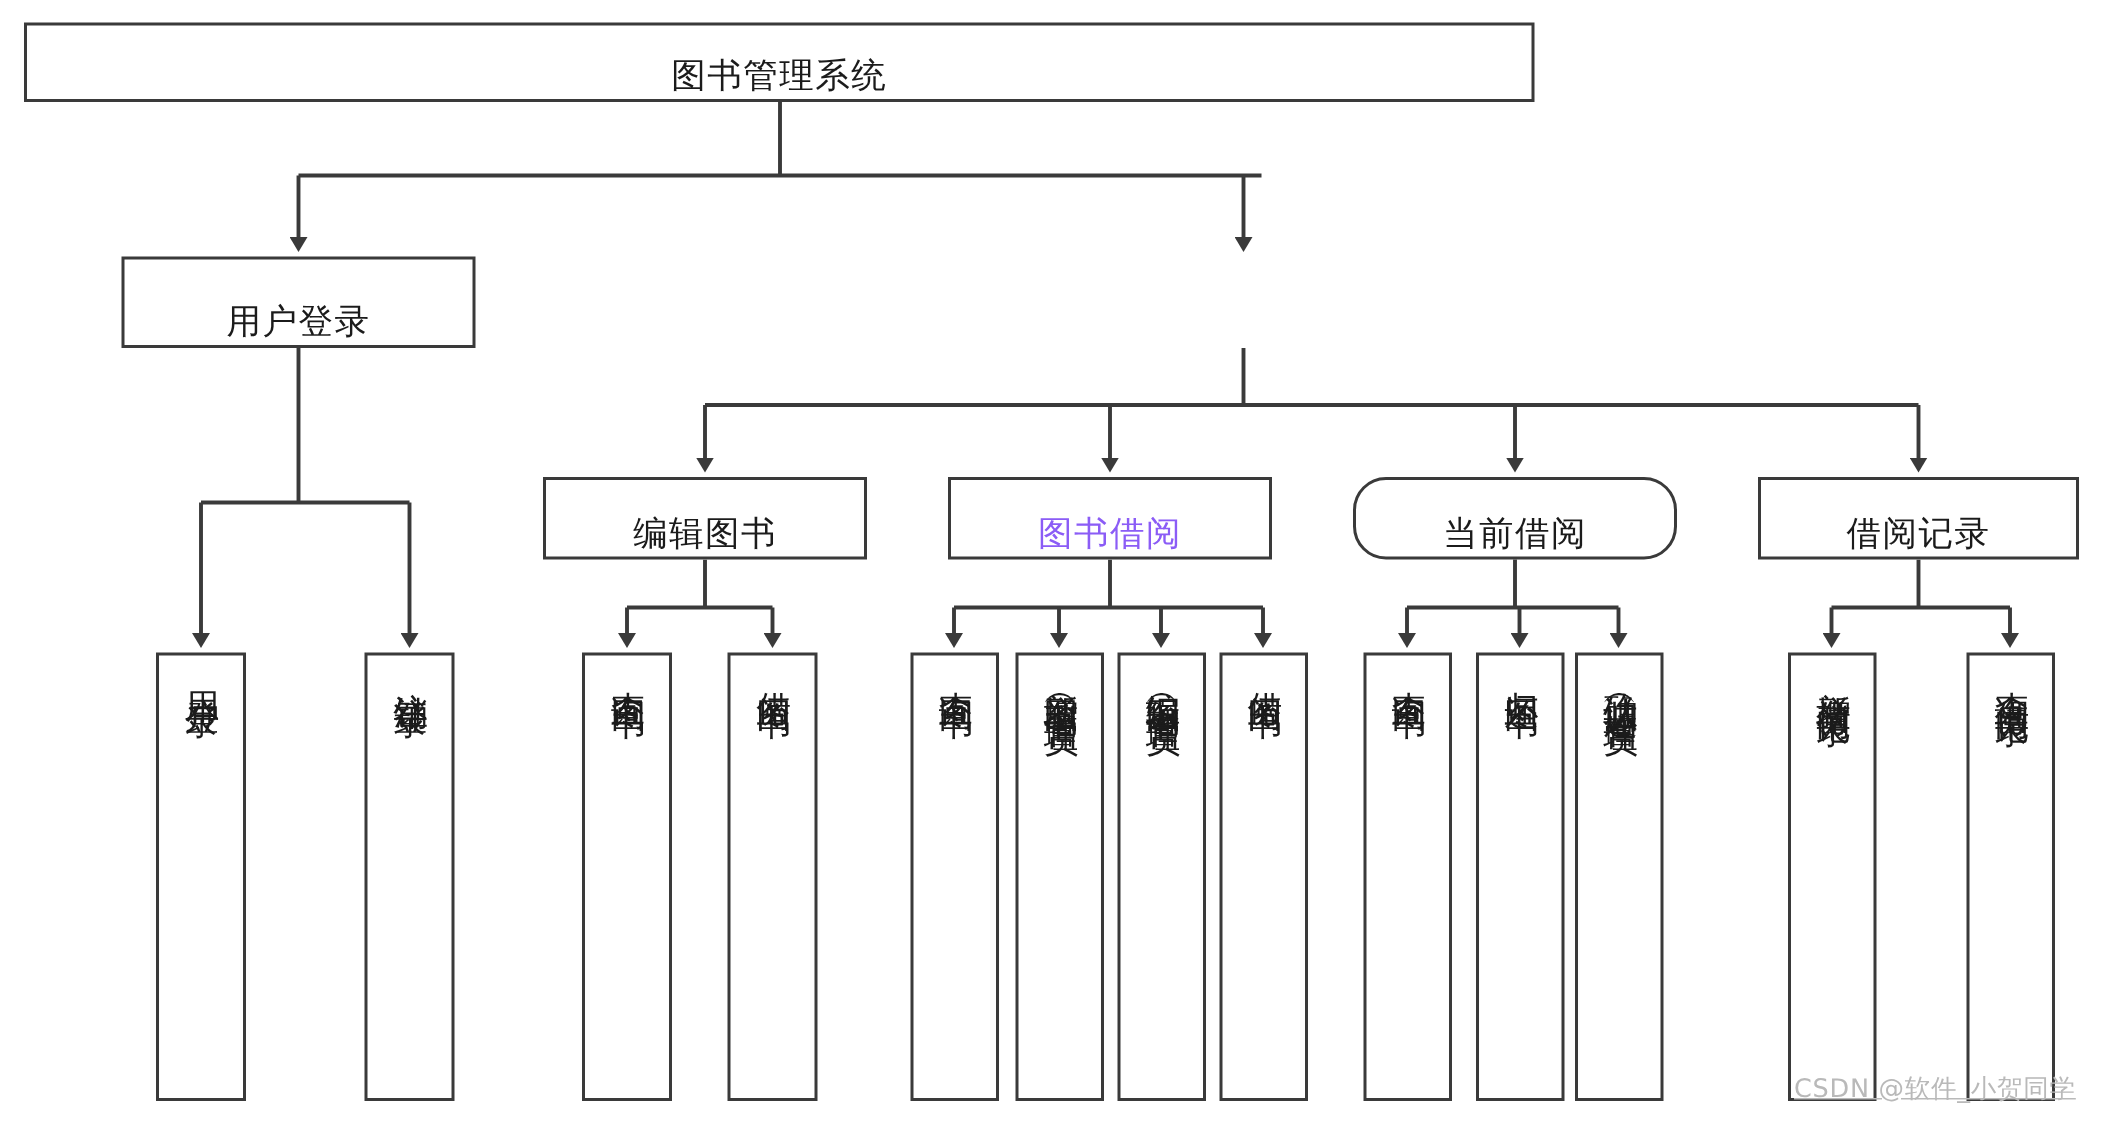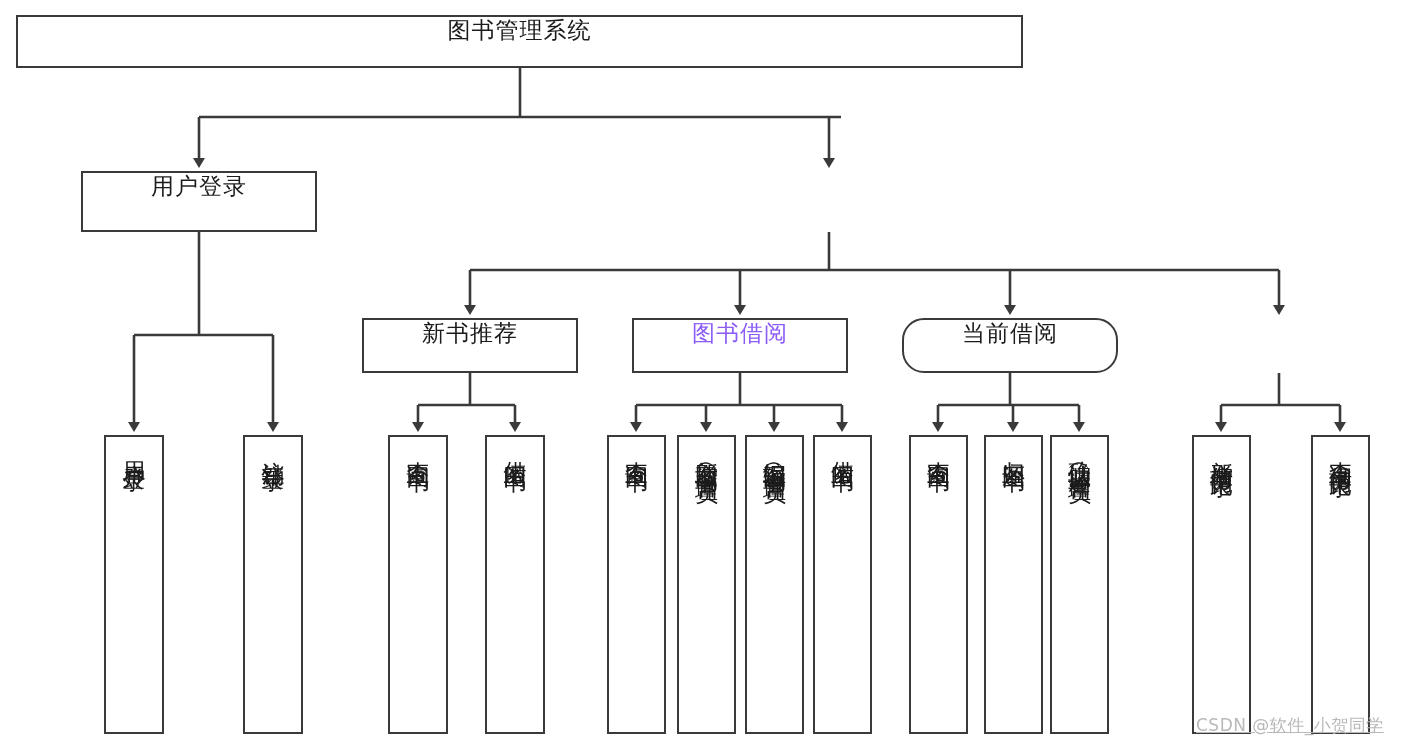--- a/index.html
+++ b/index.html
@@ -24,21 +24,21 @@
     width: 1405px;
     height: 747px;
     pointer-events: none;
   }
   .node {
     position: absolute;
     box-sizing: border-box;
     background: #ffffff;
     border: 2px solid #3a3a3a;
     display: flex;
-    align-items: flex-start;
+    align-items: flex-end;
     justify-content: center;
     color: #1b1b1b;
   }
   .node.horiz {
     font-size: 23px;
     letter-spacing: 1px;
     line-height: 1.2;
   }
   .node.vert {
     writing-mode: vertical-rl;
@@ -124,27 +124,30 @@
 
   <div class="node horiz" style="left: 16px; top: 15px; width: 1007px; height: 53px; border-color: rgb(58, 58, 58); background: rgb(255, 255, 255); color: rgb(27, 27, 27);">
       <span>图书管理系统</span>
     </div>
 
   <div class="node horiz" style="left: 81px; top: 171px; width: 236px; height: 61px; border-color: rgb(58, 58, 58); background: rgb(255, 255, 255); color: rgb(27, 27, 27);">
       <span>用户登录</span>
     </div>
 
   <div class="node horiz" style="left: 362px; top: 318px; width: 216px; height: 55px; border-color: rgb(58, 58, 58); background: rgb(255, 255, 255); color: rgb(27, 27, 27);">
-      <span>新书推荐</span>
+      <span>编辑图书</span>
     </div>
   <div class="node horiz" style="left: 632px; top: 318px; width: 216px; height: 55px; border-color: rgb(58, 58, 58); background: rgb(255, 255, 255); color: #8b5cf6;">
       <span>图书借阅</span>
     </div>
   <div class="node horiz" style="left: 902px; top: 318px; width: 216px; height: 55px; border-color: rgb(58, 58, 58); background: rgb(255, 255, 255); color: rgb(27, 27, 27); border-radius: 22px;">
       <span>当前借阅</span>
+    </div>
+  <div class="node horiz" style="left: 1172px; top: 318px; width: 214px; height: 55px; border-color: rgb(58, 58, 58); background: rgb(255, 255, 255); color: rgb(27, 27, 27);">
+      <span>借阅记录</span>
     </div>
 
   <div class="node vert" style="left: 104px; top: 435px; width: 60px; height: 299px; border-color: rgb(58, 58, 58); background: rgb(255, 255, 255); color: rgb(27, 27, 27);">
       <span>用户登录</span>
     </div>
   <div class="node vert" style="left: 243px; top: 435px; width: 60px; height: 299px; border-color: rgb(58, 58, 58); background: rgb(255, 255, 255); color: rgb(27, 27, 27);">
       <span>注销登录</span>
     </div>
   <div class="node vert" style="left: 388px; top: 435px; width: 60px; height: 299px; border-color: rgb(58, 58, 58); background: rgb(255, 255, 255); color: rgb(27, 27, 27);">
       <span>查询图书</span>

